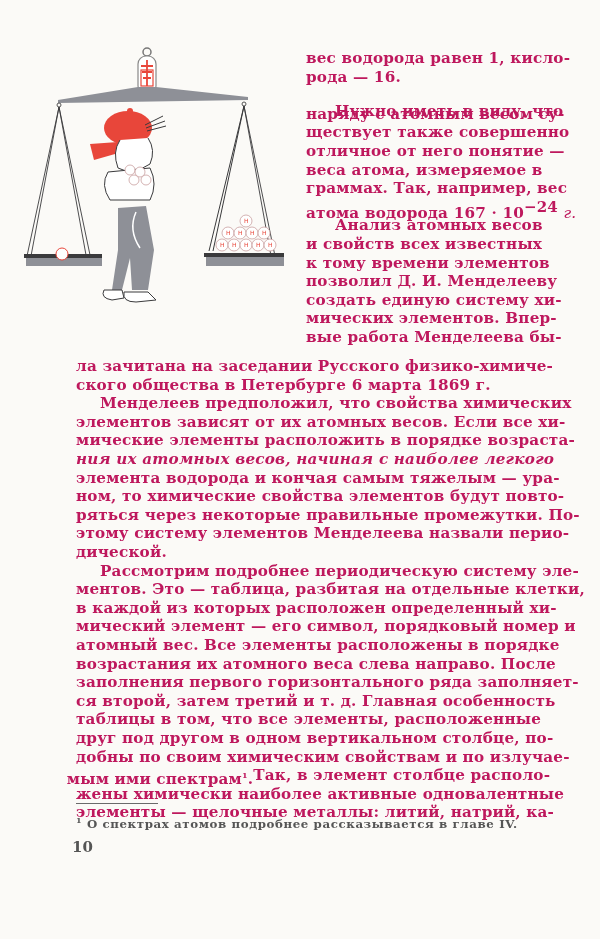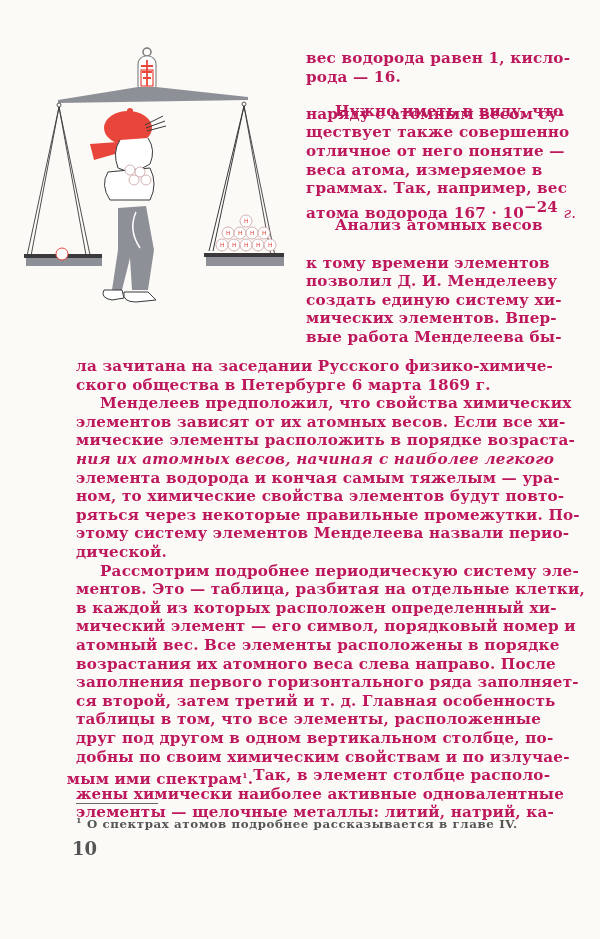--- a/index.html
+++ b/index.html
@@ -19,21 +19,21 @@
   .just { text-align: justify; text-align-last: justify; }
   .sup { font-size: 8px; vertical-align: super; font-weight: bold; }
   .exp { font-size: 15px; vertical-align: super; }
   .ital { font-style: italic; font-weight: normal; }
   .fn-rule { position: absolute; left: 76px; top: 803px; width: 82px; height: 1px; background: #6a6a6a; }
   .footnote {
     position: absolute; left: 76px; top: 812px; width: 465px;
     font-size: 11.8px; line-height: 16px; font-weight: bold; color: #555;
     white-space: nowrap; letter-spacing: 0.6px;
   }
-  .pageno { position: absolute; left: 72px; top: 838px; font-size: 18px; font-weight: bold; color: #555; }
+  .pageno { position: absolute; left: 72px; top: 838px; font-size: 15px; font-weight: bold; color: #555; }
 </style>
 </head>
 <body>
 
 <div class="page">
 
   <svg class="illus" viewBox="0 40 300 300" width="300" height="300">
 
     <circle cx="147" cy="52" r="4" fill="none" stroke="#777" stroke-width="1.5"></circle>
     <rect x="138" y="56" width="18" height="38" rx="8" fill="#fff" stroke="#888" stroke-width="1.2"></rect>
@@ -111,20 +111,21 @@
   <div class="line just" style="left: 306px; top: 102.8px; width: 235px;">наряду с атомным весом су-</div>
   <div class="line just" style="left: 306px; top: 121.4px; width: 235px;">ществует также совершенно</div>
   <div class="line just" style="left: 306px; top: 140px; width: 235px;">отличное от него понятие —</div>
   <div class="line just" style="left: 306px; top: 158.6px; width: 235px;">веса атома, измеряемое в</div>
   <div class="line just" style="left: 306px; top: 177.2px; width: 235px;">граммах. Так, например, вес</div>
   <div class="line" style="left: 306px; top: 195.8px;">
     <span>атома водорода 167 · 10</span><span class="exp">−24</span>
     <span class="ital">г.</span>
   </div>
   <div class="line just" style="left: 335px; top: 214.4px; width: 206px;">Анализ атомных весов</div>
+  <div class="line just" style="left: 306px; top: 233px; width: 235px;">и свойств всех известных</div>
   <div class="line just" style="left: 306px; top: 251.6px; width: 235px;">к тому времени элементов</div>
   <div class="line just" style="left: 306px; top: 270.2px; width: 235px;">позволил Д. И. Менделееву</div>
   <div class="line just" style="left: 306px; top: 288.8px; width: 235px;">создать единую систему хи-</div>
   <div class="line just" style="left: 306px; top: 307.4px; width: 235px;">мических элементов. Впер-</div>
   <div class="line just" style="left: 306px; top: 326px; width: 235px;">вые работа Менделеева бы-</div>
 
   <div class="line just" style="left: 76px; top: 355px; width: 465px;">ла зачитана на заседании Русского физико-химиче-</div>
   <div class="line" style="left: 76px; top: 373.6px;">ского общества в Петербурге 6 марта 1869 г.</div>
   <div class="line just" style="left: 100px; top: 392.2px; width: 441px;">Менделеев предположил, что свойства химических</div>
   <div class="line just" style="left: 76px; top: 410.8px; width: 465px;">элементов зависят от их атомных весов. Если все хи-</div>

